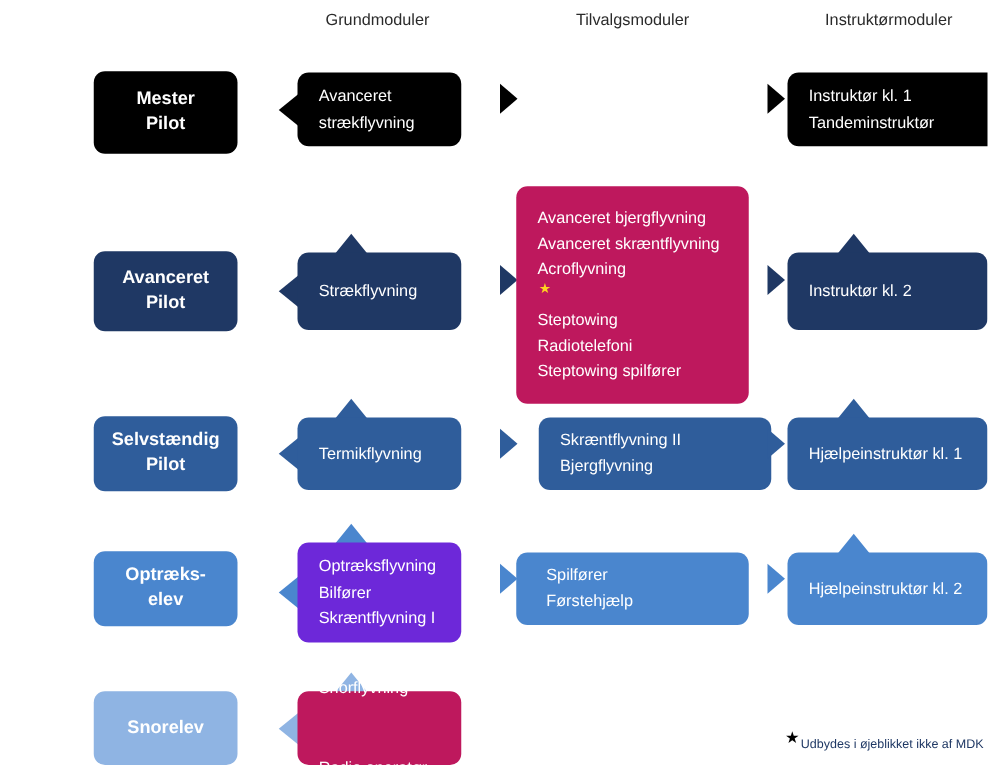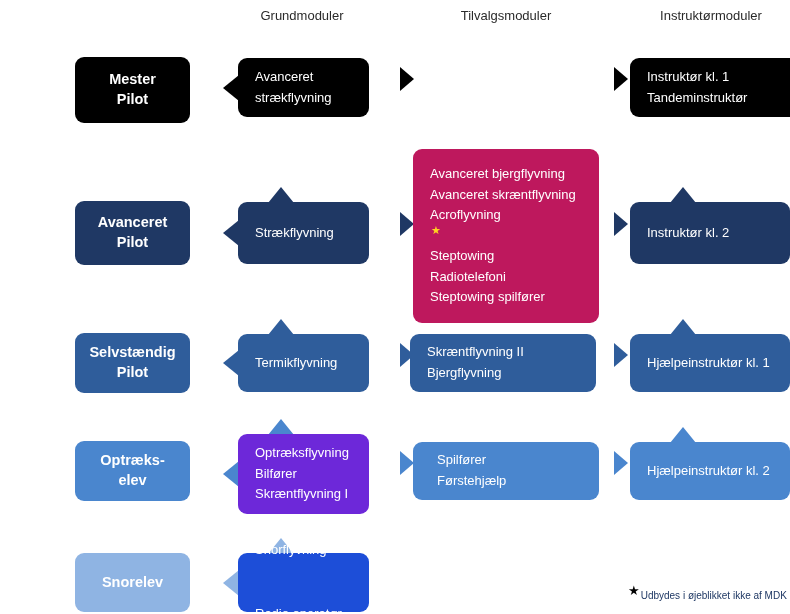--- a/index.html
+++ b/index.html
@@ -130,21 +130,21 @@
     <div class="level-box" style="left: 75px; top: 333px; width: 115px; height: 60px; background: rgb(47, 93, 155);">
       <span class="lvl-line">Selvstændig</span>
       <span class="lvl-line">Pilot</span>
     </div>
     <div class="tab-up" style="left: 268.23px; top: 319px; width: 0px; height: 0px; border-left: 13px solid transparent; border-right: 13px solid transparent; border-bottom: 16px solid rgb(47, 93, 155);"></div>
     <div class="tab-left" style="left: 223px; top: 350px; width: 0px; height: 0px; border-top: 13px solid transparent; border-bottom: 13px solid transparent; border-right: 16px solid rgb(47, 93, 155);"></div>
     <div class="mod-box" style="left: 238px; top: 334px; width: 131px; height: 58px; background: rgb(47, 93, 155);">
       <span class="mod-line">Termikflyvning</span>
     </div>
     <div class="tri-right" style="position: absolute; left: 400px; top: 343px; width: 0px; height: 0px; border-top: 12px solid transparent; border-bottom: 12px solid transparent; border-left: 14px solid rgb(47, 93, 155);"></div>
-    <div class="mod-box" style="left: 410px; top: 334px; width: 186px; height: 58px; background: rgb(47, 93, 155);">
+    <div class="mod-box" style="left: 431px; top: 334px; width: 186px; height: 58px; background: rgb(47, 93, 155);">
       <span class="mod-line">Skræntflyvning II</span>
       <span class="mod-line">Bjergflyvning</span>
     </div>
     <div class="tri-right" style="position: absolute; left: 614px; top: 343px; width: 0px; height: 0px; border-top: 12px solid transparent; border-bottom: 12px solid transparent; border-left: 14px solid rgb(47, 93, 155);"></div>
     <div class="tab-up" style="left: 669.8px; top: 319px; width: 0px; height: 0px; border-left: 13px solid transparent; border-right: 13px solid transparent; border-bottom: 16px solid rgb(47, 93, 155);"></div>
     <div class="mod-box" style="left: 630px; top: 334px; width: 160px; height: 58px; background: rgb(47, 93, 155);">
       <span class="mod-line">Hjælpeinstruktør kl. 1</span>
     </div>
     <div class="level-box" style="left: 75px; top: 441px; width: 115px; height: 60px; background: rgb(74, 134, 206);">
       <span class="lvl-line">Optræks-</span>
@@ -165,18 +165,18 @@
     <div class="tri-right" style="position: absolute; left: 614px; top: 451px; width: 0px; height: 0px; border-top: 12px solid transparent; border-bottom: 12px solid transparent; border-left: 14px solid rgb(74, 134, 206);"></div>
     <div class="tab-up" style="left: 669.8px; top: 427px; width: 0px; height: 0px; border-left: 13px solid transparent; border-right: 13px solid transparent; border-bottom: 16px solid rgb(74, 134, 206);"></div>
     <div class="mod-box" style="left: 630px; top: 442px; width: 160px; height: 58px; background: rgb(74, 134, 206);">
       <span class="mod-line">Hjælpeinstruktør kl. 2</span>
     </div>
     <div class="level-box" style="left: 75px; top: 553px; width: 115px; height: 59px; background: rgb(143, 180, 227);">
       <span class="lvl-line">Snorelev</span>
     </div>
     <div class="tab-up" style="left: 268.23px; top: 538px; width: 0px; height: 0px; border-left: 13px solid transparent; border-right: 13px solid transparent; border-bottom: 16px solid rgb(143, 180, 227);"></div>
     <div class="tab-left" style="left: 223px; top: 569.5px; width: 0px; height: 0px; border-top: 13px solid transparent; border-bottom: 13px solid transparent; border-right: 16px solid rgb(143, 180, 227);"></div>
-    <div class="mod-box" style="left: 238px; top: 553px; width: 131px; height: 59px; background: #1d4ed8; gap: 43px;">
+    <div class="mod-box" style="left: 238px; top: 553px; width: 131px; height: 59px; background: #be185d; gap: 43px;">
       <span class="mod-line">Snorflyvning</span>
       <span class="mod-line">Radio operatør</span>
     </div>
     <div class="footnote" style="left: 628px; top: 590px;"><span class="fn-star">★</span><span>Udbydes i øjeblikket ikke af MDK</span></div>
   </div>
 
 </body></html>

